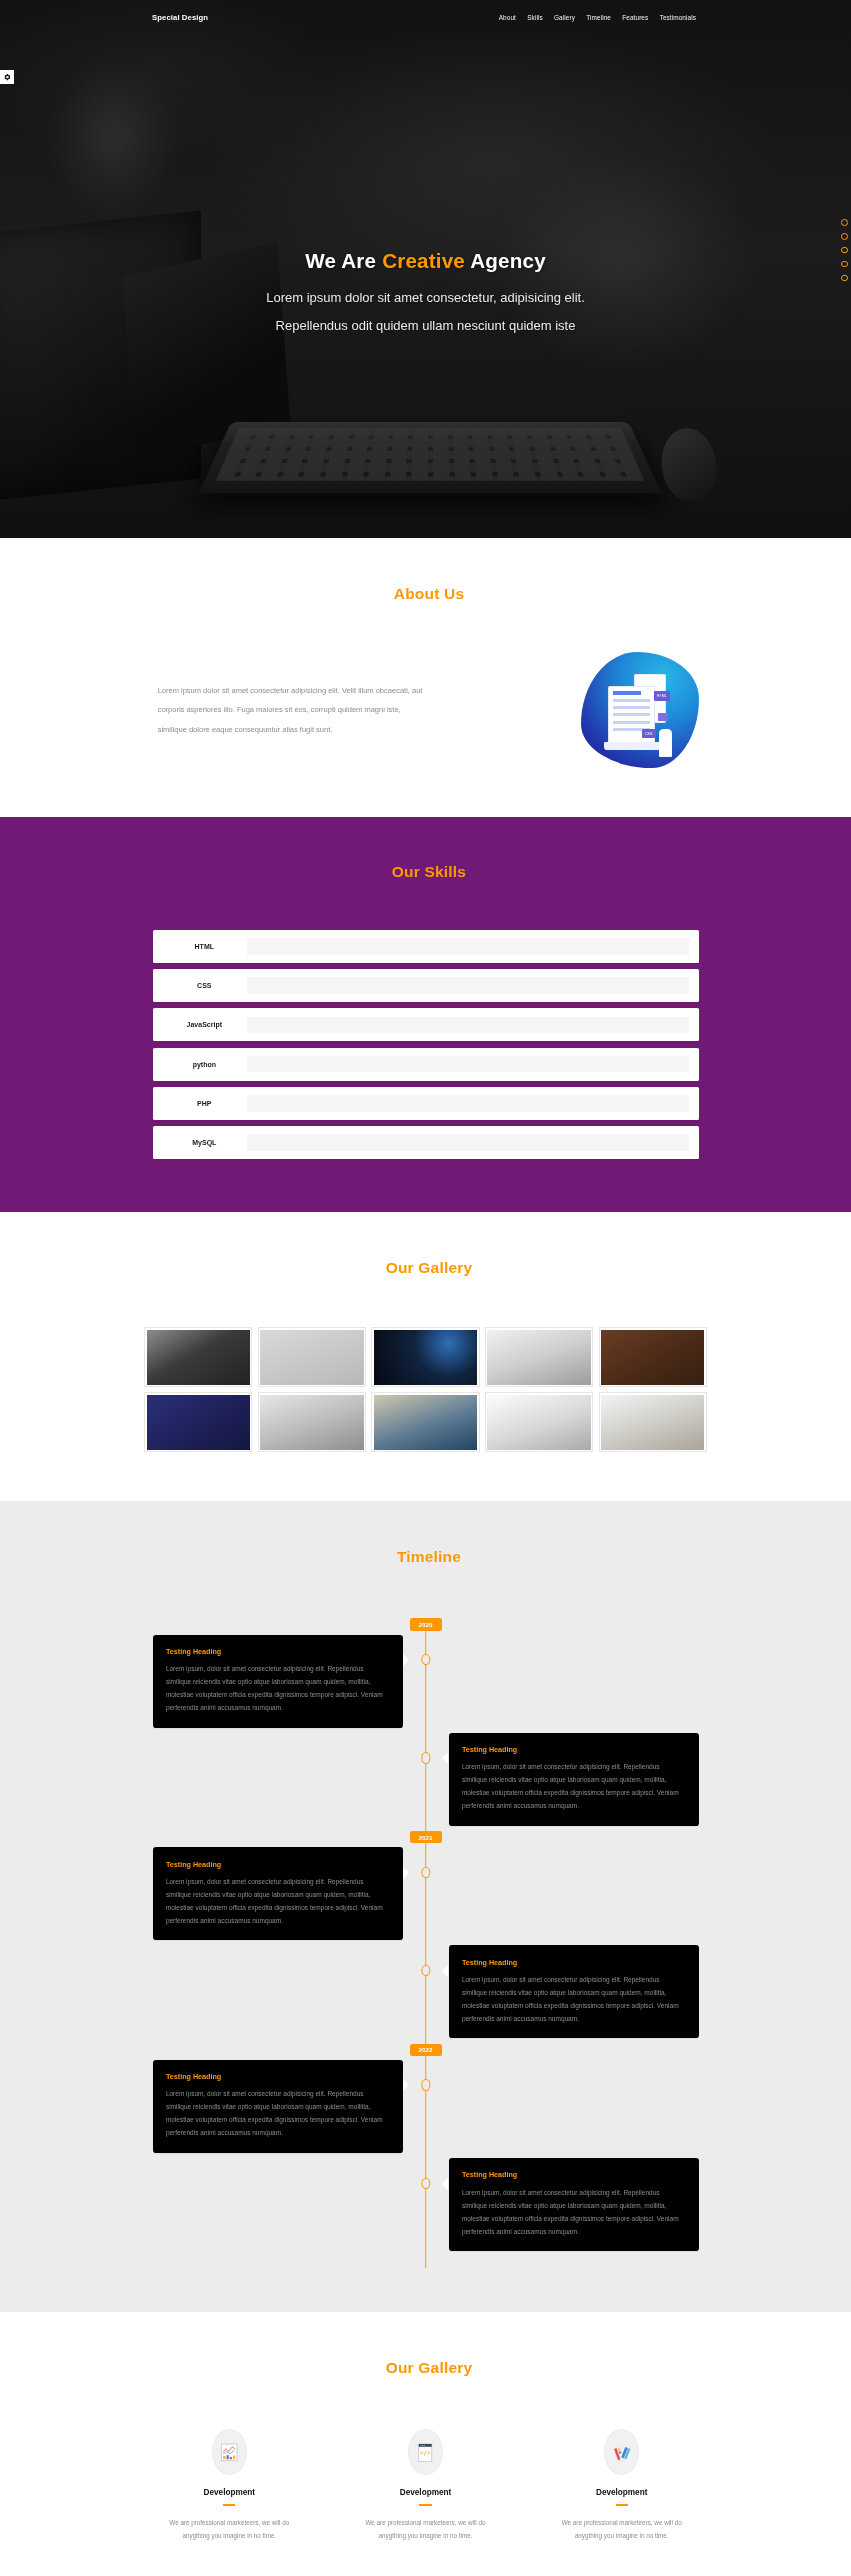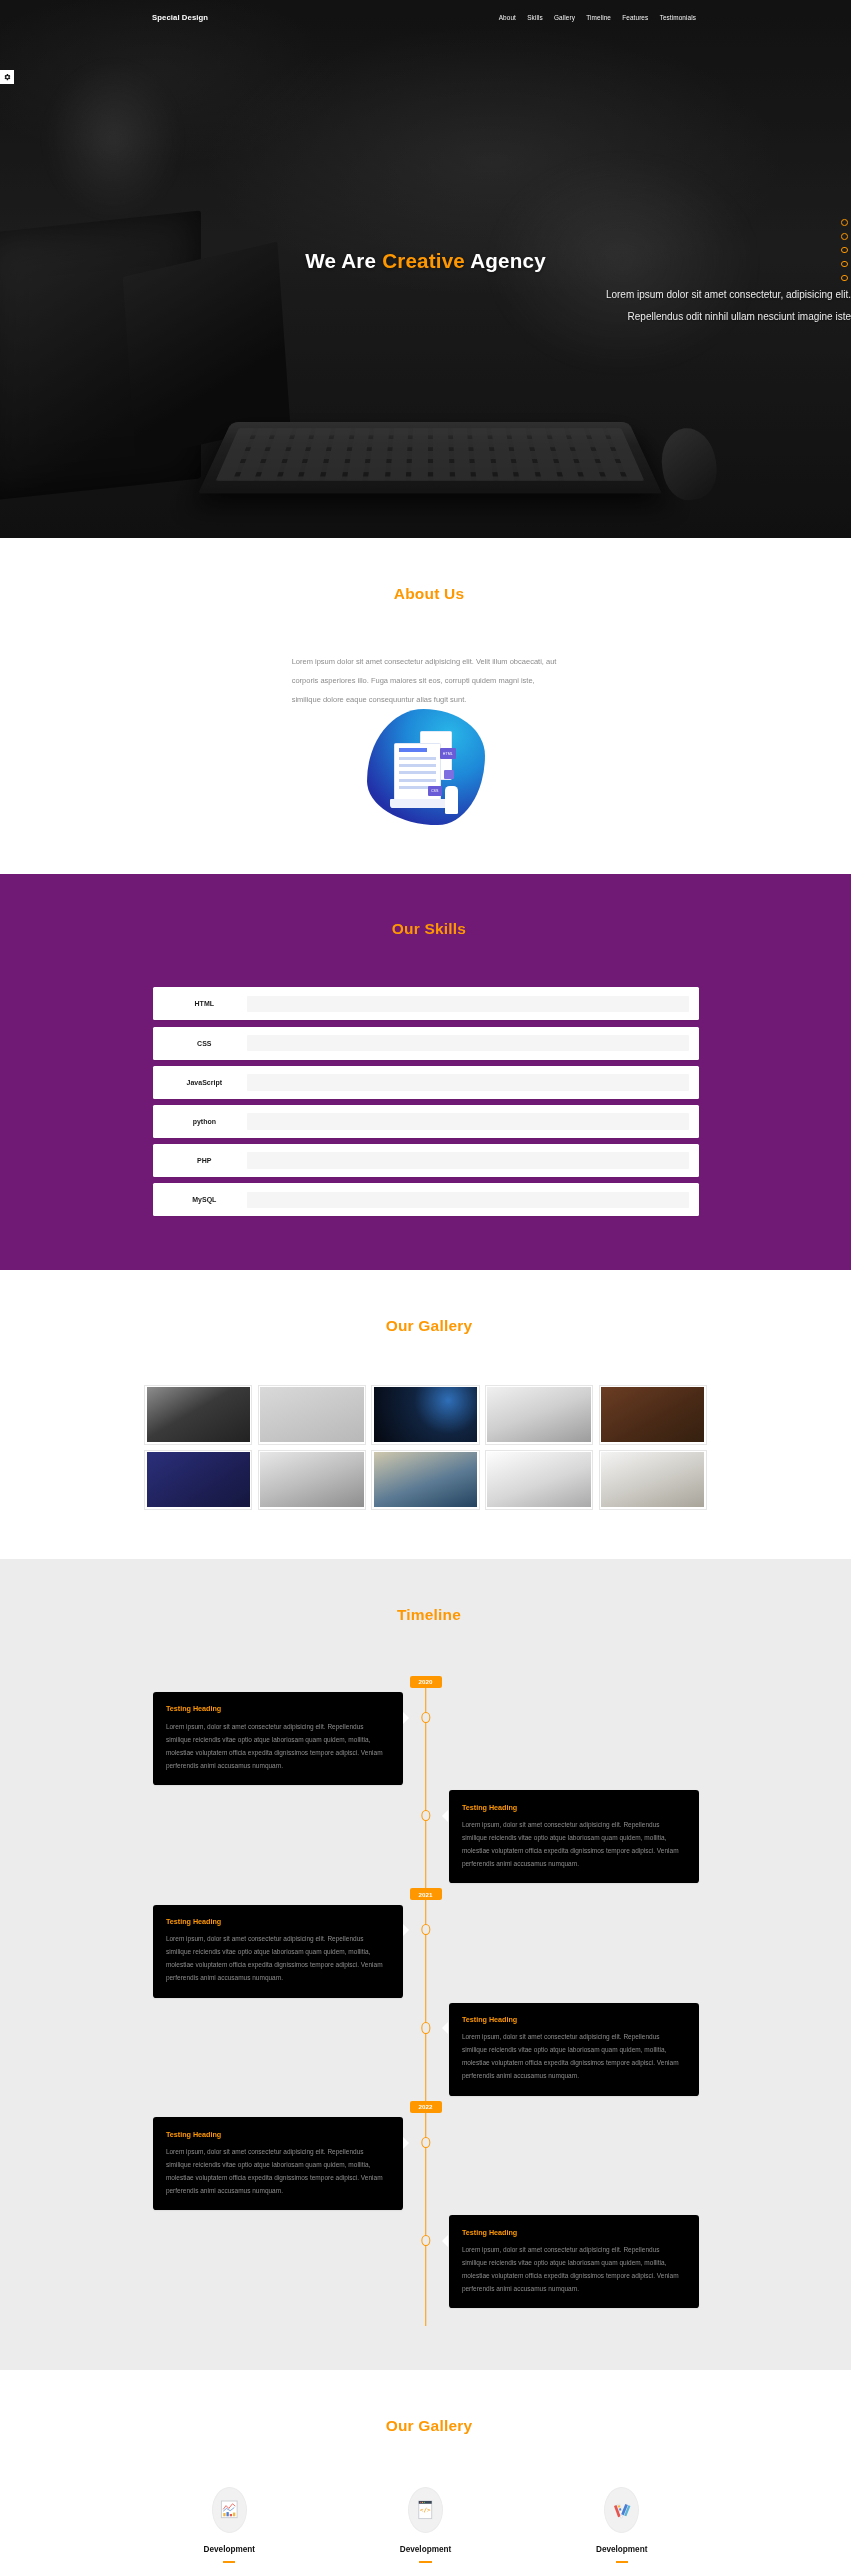--- a/index.html
+++ b/index.html
@@ -97,37 +97,36 @@
 
   .hero-content {
     position:relative; z-index: 7; text-align:center; padding-top: 214px;
   }
   .hero-title {
     font-size: 20.6px; font-weight: 700; color:#fff; letter-spacing:0.2px;
     text-shadow: 0 1px 4.1px rgba(0,0,0,.5);
   }
   .hero-title .accent { color:#ff9800; }
   .hero-sub {
-    margin-top: 11.3px; color:#ececec; font-size: 10px; line-height: 2.15;
+    margin-top: 11.3px; color:#ececec; font-size: 13px; line-height: 2.15;
     text-shadow: 0 0.5px 2.1px rgba(0,0,0,.5);
-    text-align: right;
   }
 
   
   .sec-title {
     text-align:center; color:#ff9800; font-size: 15.5px; font-weight:700;
     letter-spacing:0.2px;
     padding-left:7px;
   }
 
   
   .about { background:#fff; padding: 47px 0 49px; }
   .about-inner {
     width: 546px; margin: 49px auto 0;
-    display:flex; align-items:center; justify-content:space-between;flex-direction:column;
+    display:flex; align-items:center; justify-content:space-between;
   }
   .about-text {
     width: 278px; color:#8d8d8d; font-size: 7.5px; line-height: 2.55;
     padding-left: 5.2px;
   }
   .about-illu { width: 118px; height: 116px; position:relative; }
   .about-illu .blob {
     position:absolute; inset:0;
     background: radial-gradient(circle at 70% 22%, #29b6e8 0%, #1e88d8 35%, #2230a8 78%);
     border-radius: 48% 52% 40% 60% / 62% 40% 60% 38%;
@@ -276,21 +275,21 @@
       <div class="side-dot"></div>
       <div class="side-dot"></div>
       <div class="side-dot"></div>
       <div class="side-dot"></div>
     </div>
 
     <div class="hero-content">
       <h1 class="hero-title"><span>We Are </span><span class="accent">Creative</span><span> Agency</span></h1>
       <p class="hero-sub">
         <span>Lorem ipsum dolor sit amet consectetur, adipisicing elit.</span><br>
-        <span>Repellendus odit ninhil ullam nesciunt imagine iste</span>
+        <span>Repellendus odit quidem ullam nesciunt quidem iste</span>
       </p>
     </div>
   </section>
 
   <section class="about">
     <h2 class="sec-title">About Us</h2>
     <div class="about-inner">
       <p class="about-text">Lorem ipsum dolor sit amet consectetur adipisicing elit. Velit illum obcaecati, aut corporis asperiores illo. Fuga maiores sit eos, corrupti quidem magni iste, similique dolore eaque consequuntur alias fugit sunt.</p>
       <div class="about-illu">
         <div class="blob"></div>

